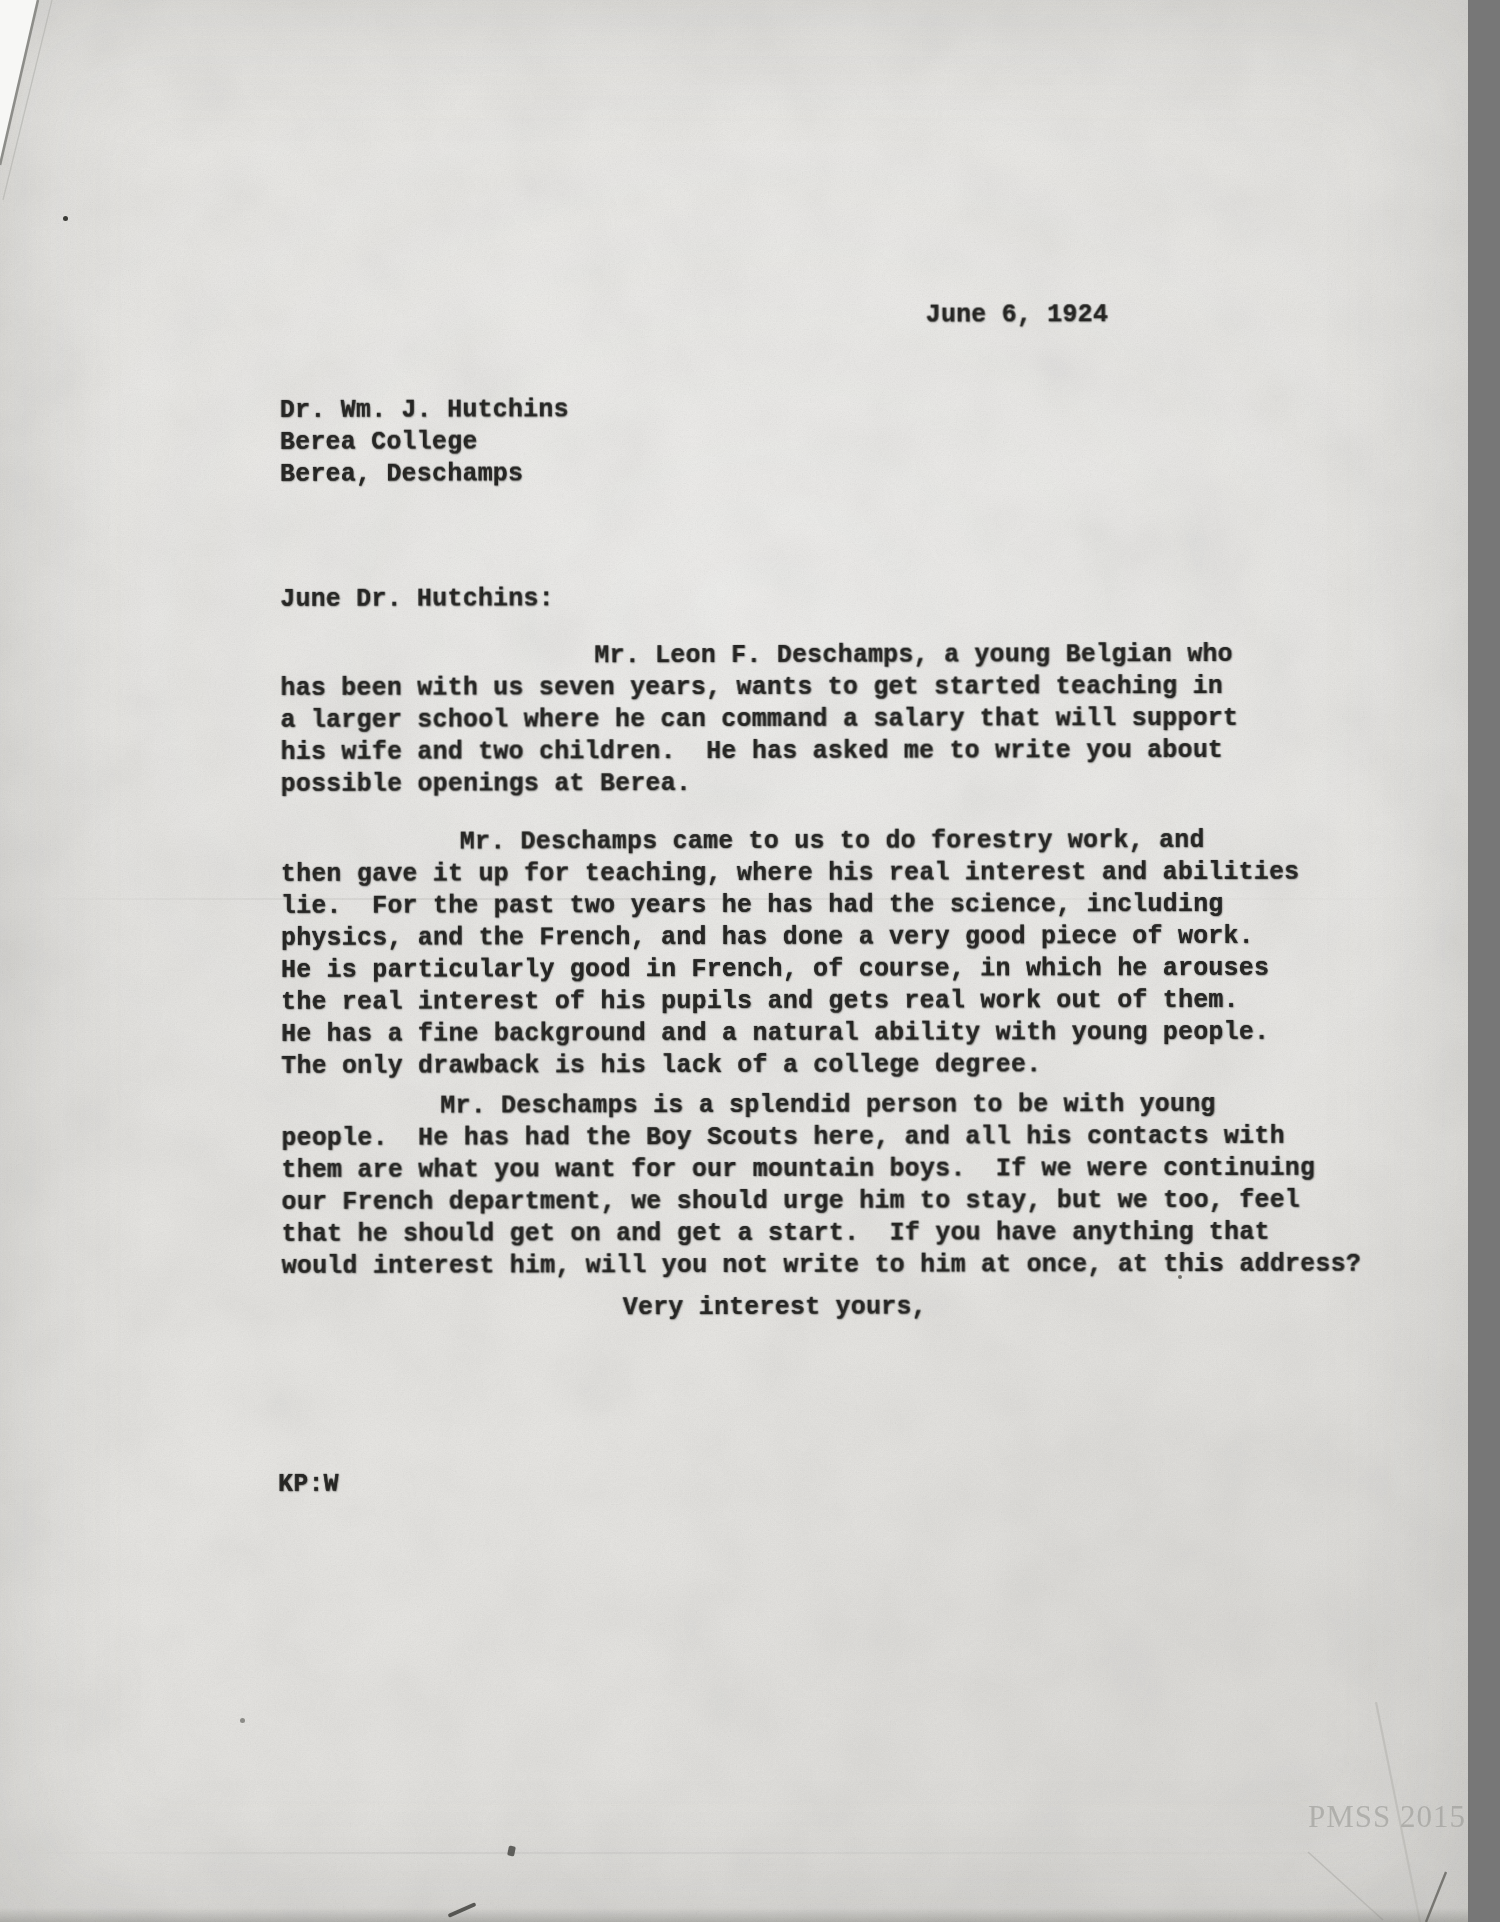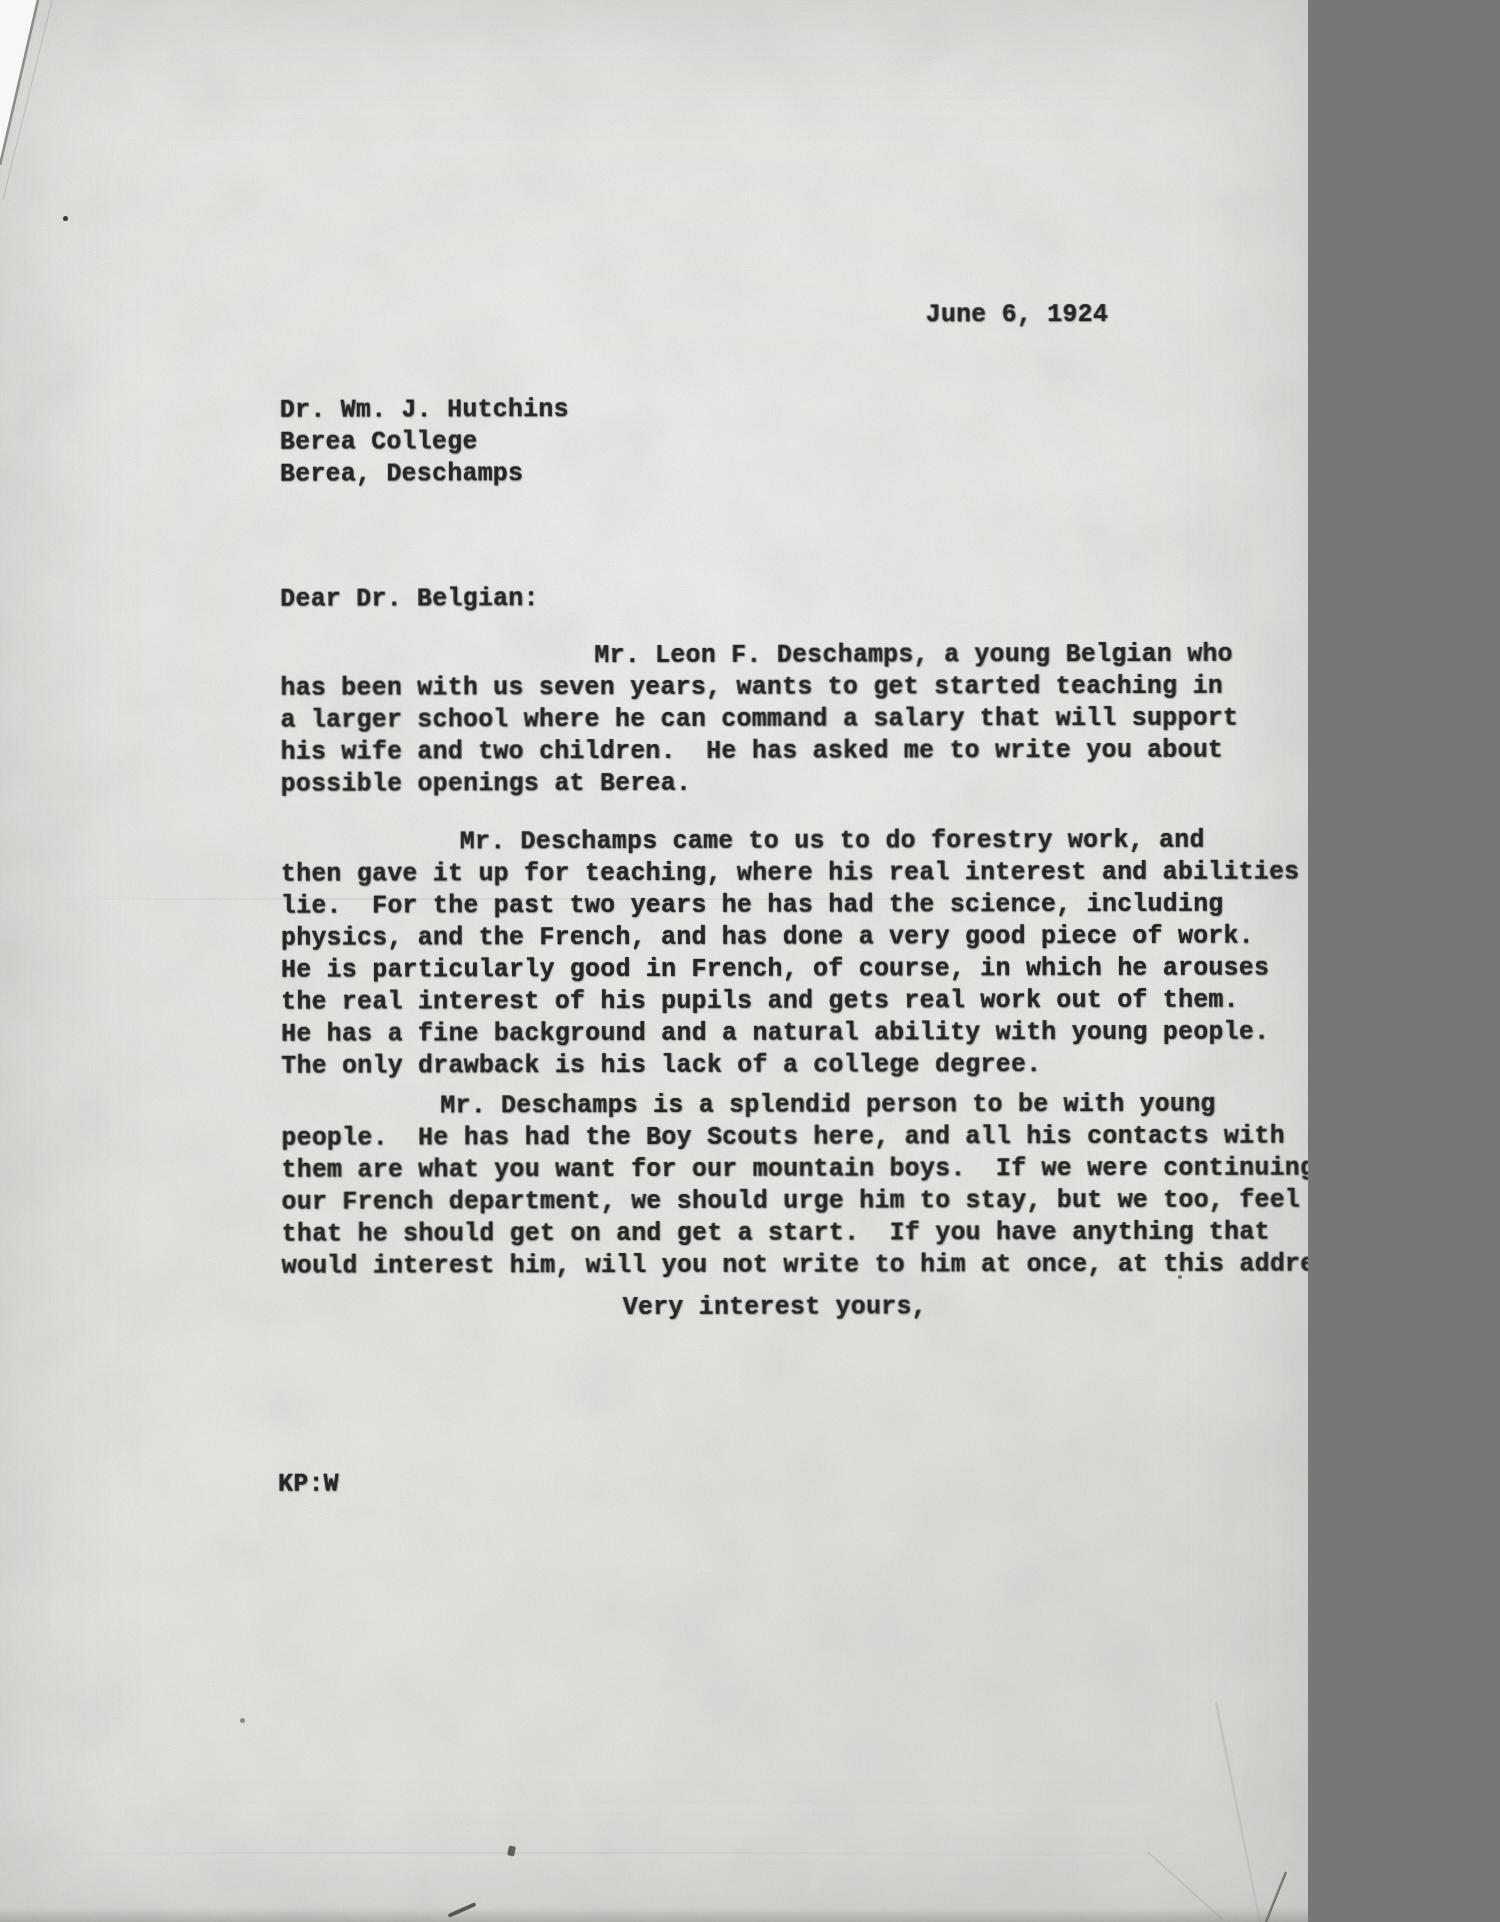--- a/index.html
+++ b/index.html
@@ -1,20 +1,20 @@
 <!DOCTYPE html>
 <html><head>
 <meta charset="utf-8">
 <title>Document</title>
 <style>
   html, body { margin: 0; padding: 0; background: #777; }
 
   .page {
     position: relative;
-    width: 1308px;
+    width: 1468px;
     height: 1922px;
     overflow: hidden;
     background-color: #e6e5e2;
     background-image:
       radial-gradient(ellipse 1300px 1000px at 52% 32%, rgba(255,255,255,0.38), rgba(255,255,255,0) 72%),
       radial-gradient(ellipse 900px 700px at 85% 85%, rgba(190,188,183,0.18), rgba(190,188,183,0) 70%),
       linear-gradient(163deg, #eae9e6 0%, #e4e3e0 38%, #e8e7e4 66%, #e1e0dd 100%);
     box-shadow: inset 0 0 140px rgba(110,110,104,0.22);
     font-family: "Liberation Sans", sans-serif;
   }
@@ -125,21 +125,21 @@
   <div class="speck s2"></div>
   <div class="speck s3"></div>
   <div class="speck s4"></div>
   <div class="speck s5"></div>
 
   <div class="ink">
     <div class="typewriter date-line">June 6, 1924</div>
     <div class="typewriter recipient">Dr. Wm. J. Hutchins
 Berea College
 Berea, Deschamps</div>
-    <div class="typewriter salutation">Dear Dr. Belgian:</div>
+    <div class="typewriter salutation">June Dr. Hutchins:</div>
     <div class="typewriter para-1">Mr. Leon F. Deschamps, a young Belgian who
 has been with us seven years, wants to get started teaching in
 a larger school where he can command a salary that will support
 his wife and two children.  He has asked me to write you about
 possible openings at Berea.</div>
     <div class="typewriter para-2">Mr. Deschamps came to us to do forestry work, and
 then gave it up for teaching, where his real interest and abilities
 lie.  For the past two years he has had the science, including
 physics, and the French, and has done a very good piece of work.
 He is particularly good in French, of course, in which he arouses

